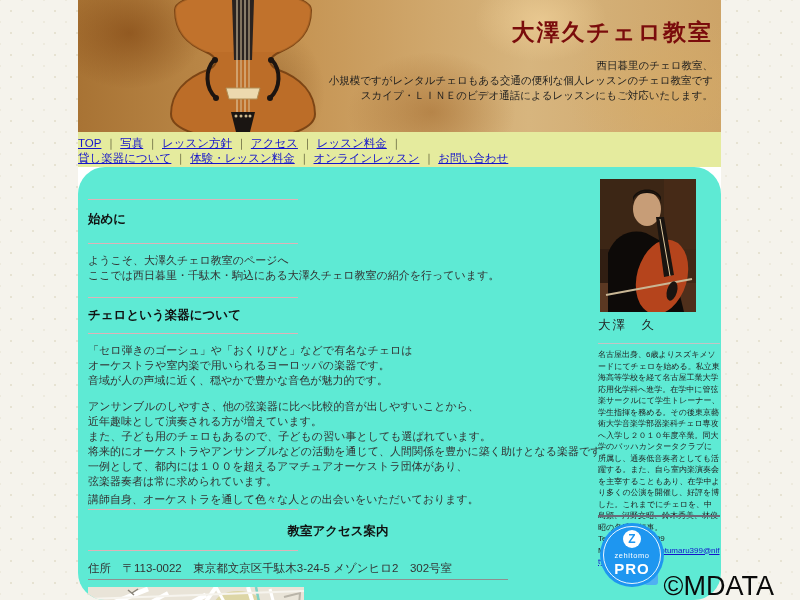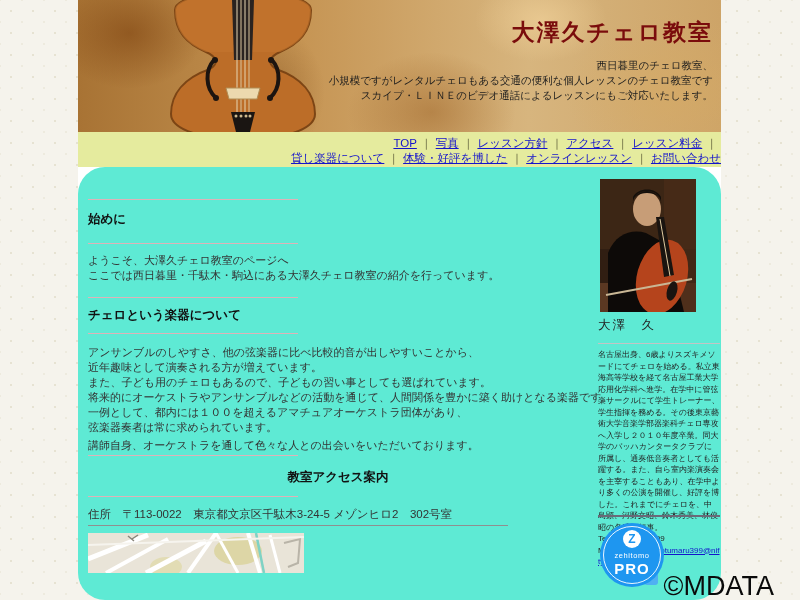--- a/index.html
+++ b/index.html
@@ -25,21 +25,21 @@
       radial-gradient(ellipse 160px 120px at 92% 70%, rgba(214,170,100,.6), rgba(0,0,0,0) 65%),
       radial-gradient(ellipse 90px 110px at 30% 70%, rgba(110,60,15,.35), rgba(0,0,0,0) 60%),
       linear-gradient(90deg,#a87334,#c69554 35%,#d7b57e 70%,#cda468); }
   .cello-art { position:absolute; left:50px; top:0; width:230px; height:132px; }
   .header-title { position:absolute; top:17px; right:8px; font-size:23px; font-weight:bold;
     color:#7a0c0c; letter-spacing:2px; white-space:nowrap; }
   .tagline { position:absolute; top:58px; right:8px; text-align:right; font-size:10.5px;
     line-height:15px; color:#1d1d1d; white-space:nowrap; }
 
   
-  .nav { width:100%; height:35px; background:#e5eb9e; text-align:right; padding-top:4px; }
+  .nav { width:100%; height:35px; background:#e5eb9e; text-align:left; padding-top:4px; }
   .nav-row { font-size:11.5px; line-height:15px; white-space:nowrap; }
   .nav a { color:#1414cc; text-decoration:underline; cursor:pointer; }
   .nav .sep { color:#555533; margin:0 4px; font-size:11px; }
 
   
   .content { position:relative; width:100%; height:433px; background:#5eead4; overflow:hidden;border-radius:27px; }
 
   .main-col { position:absolute; left:10px; top:0; width:500px; }
   .rule { width:210px; border-top:1px solid #dfb3b8; height:0; }
   .r1 { margin-top:32px; } .r2 { margin-top:16px; } .r3 { margin-top:14px; }
@@ -115,37 +115,42 @@
         <div>小規模ですがレンタルチェロもある交通の便利な個人レッスンのチェロ教室です</div>
         <div>スカイプ・ＬＩＮＥのビデオ通話によるレッスンにもご対応いたします。</div>
       </div>
     </div>
 
     <div class="nav">
       <div class="nav-row">
         <a>TOP</a><span class="sep">｜</span><a>写真</a><span class="sep">｜</span><a>レッスン方針</a><span class="sep">｜</span><a>アクセス</a><span class="sep">｜</span><a>レッスン料金</a><span class="sep">｜</span>
       </div>
       <div class="nav-row">
-        <a>貸し楽器について</a><span class="sep">｜</span><a>体験・好評を博した</a><span class="sep">｜</span><a>オンラインレッスン</a><span class="sep">｜</span><a>お問い合わせ</a>
+        <a>貸し楽器について</a><span class="sep">｜</span><a>体験・レッスン料金</a><span class="sep">｜</span><a>オンラインレッスン</a><span class="sep">｜</span><a>お問い合わせ</a>
       </div>
     </div>
 
     <div class="content">
 
       <div class="main-col">
         <div class="rule r1"></div>
         <h2 class="sec">始めに</h2>
         <div class="rule r2"></div>
         <div class="para p1">
           <div>ようこそ、大澤久チェロ教室のページへ</div>
           <div>ここでは西日暮里・千駄木・駒込にある大澤久チェロ教室の紹介を行っています。</div>
         </div>
         <div class="rule r3"></div>
         <h2 class="sec h2b">チェロという楽器について</h2>
         <div class="rule r4"></div>
+        <div class="para p2">
+          <div>「セロ弾きのゴーシュ」や「おくりびと」などで有名なチェロは</div>
+          <div>オーケストラや室内楽で用いられるヨーロッパの楽器です。</div>
+          <div>音域が人の声域に近く、穏やかで豊かな音色が魅力的です。</div>
+        </div>
         <div class="para p3">
           <div>アンサンブルのしやすさ、他の弦楽器に比べ比較的音が出しやすいことから、</div>
           <div>近年趣味として演奏される方が増えています。</div>
           <div>また、子ども用のチェロもあるので、子どもの習い事としても選ばれています。</div>
           <div>将来的にオーケストラやアンサンブルなどの活動を通じて、人間関係を豊かに築く助けとなる楽器です。</div>
           <div>一例として、都内には１００を超えるアマチュアオーケストラ団体があり、</div>
           <div>弦楽器奏者は常に求められています。</div>
         </div>
         <div class="para p4">講師自身、オーケストラを通して色々な人との出会いをいただいております。</div>
         <div class="rule r5"></div>

